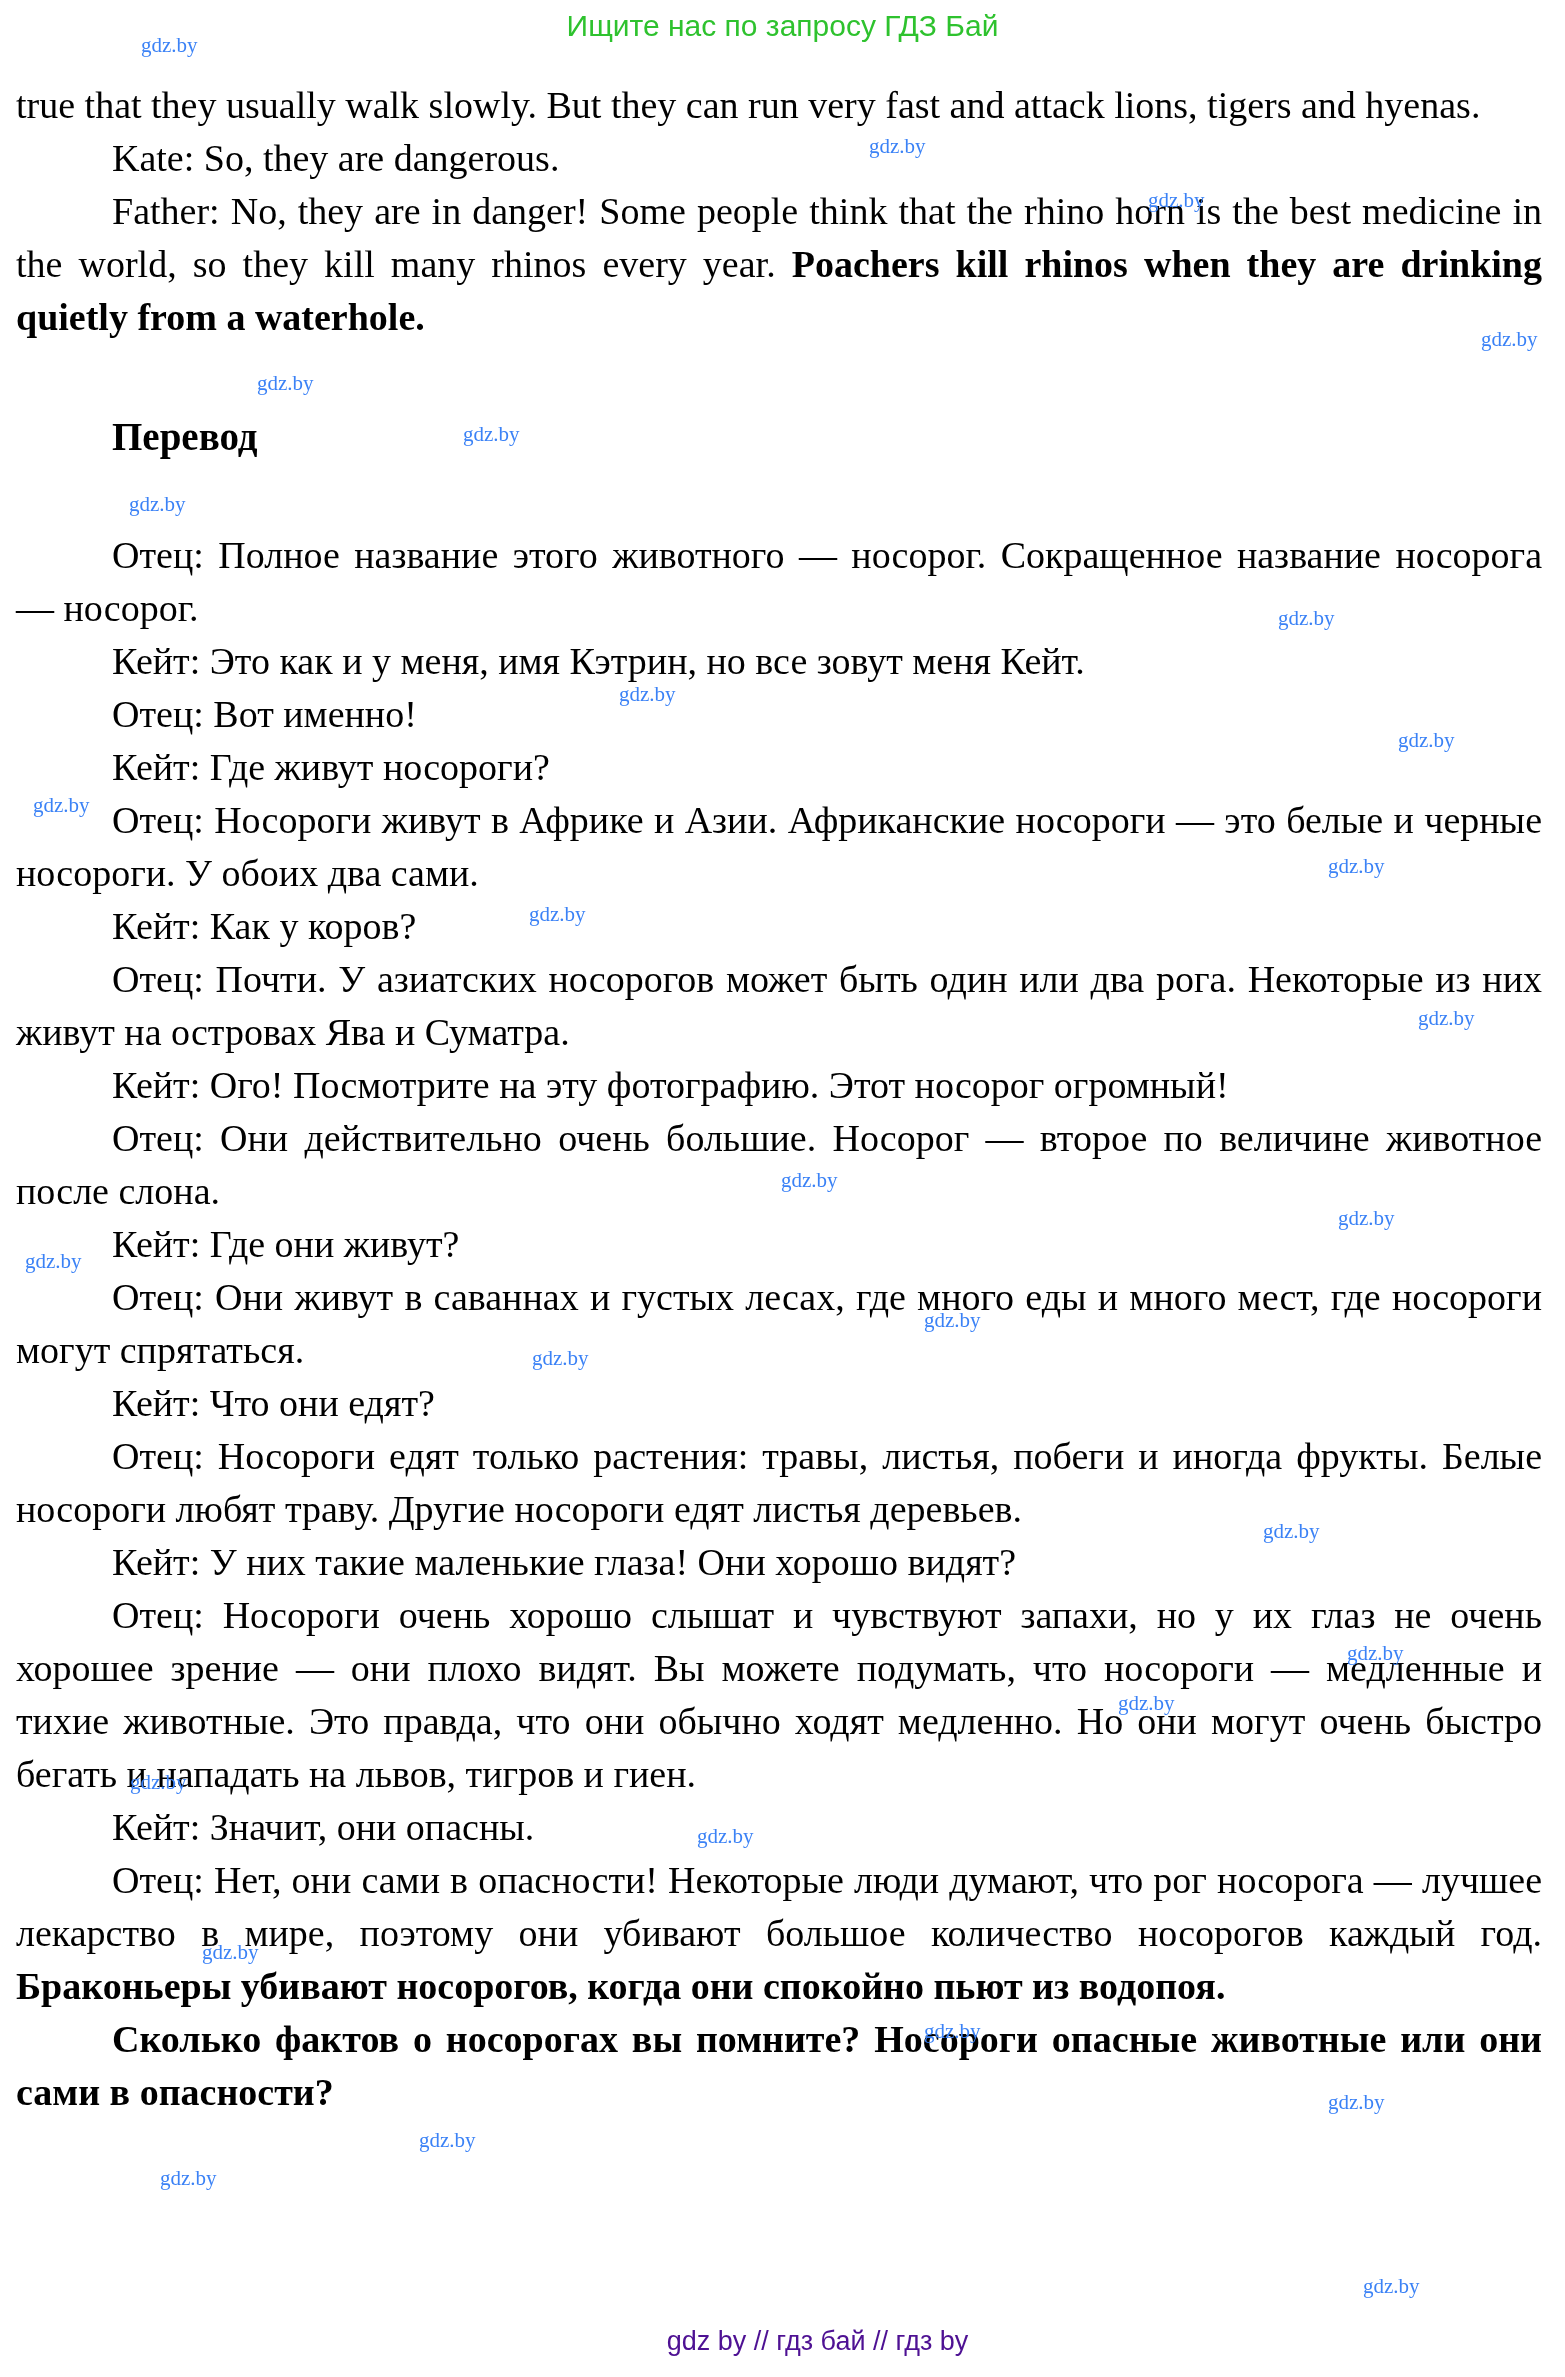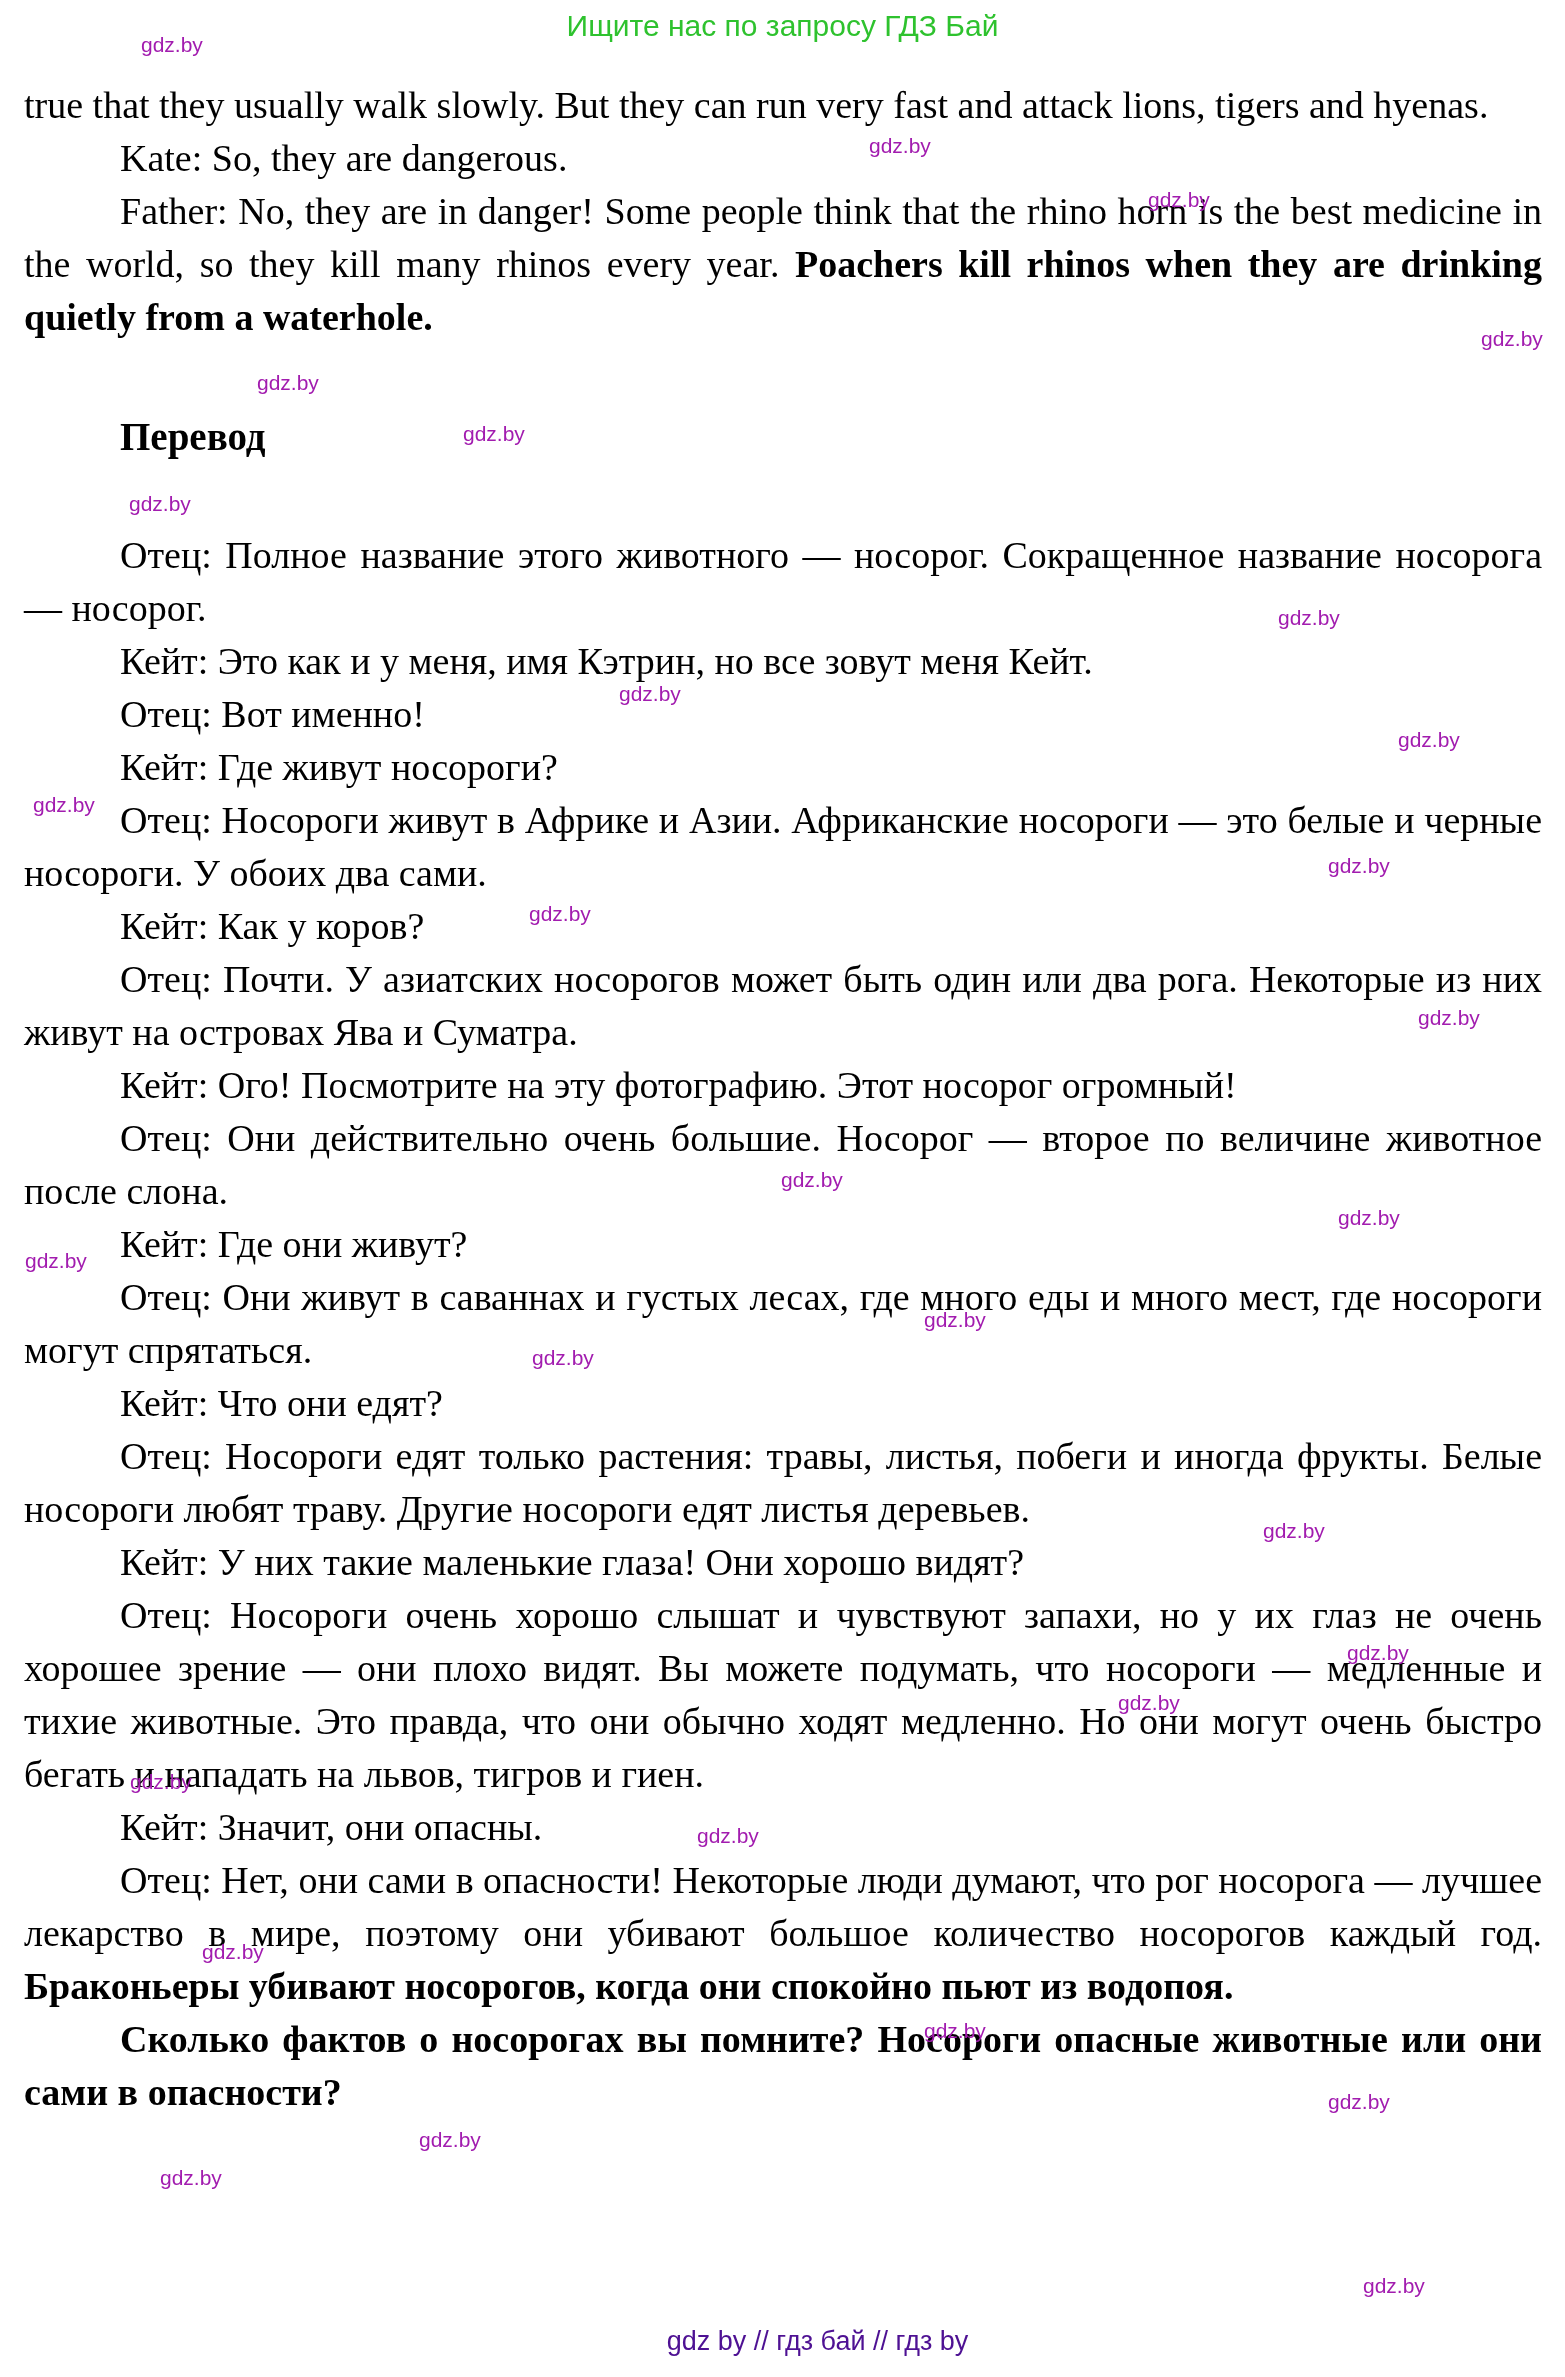--- a/index.html
+++ b/index.html
@@ -18,21 +18,21 @@
     left: 0;
     width: 100%;
     text-align: center;
     font-family: Liberation Sans, sans-serif;
     font-size: 30px;
     font-weight: 400;
     color: #2ec22e;
   }
   .doc {
     position: absolute;
-    left: 24px;
+    left: 16px;
     right: 23px;
     top: 79px;
   }
   .para {
     margin: 0;
     font-size: 38px;
     line-height: 53px;
     text-align: justify;
   }
   .indent { text-indent: 96px; }
@@ -43,23 +43,23 @@
     text-align: left;
   }
   .bold { font-weight: bold; }
   .wm-layer {
     position: absolute;
     left: 0; top: 0; right: 0; bottom: 0;
     pointer-events: none;
   }
   .wm {
     position: absolute;
-    font-family: Liberation Sans, sans-serif;
+    font-family: Liberation Serif, serif;
     font-size: 21px;
-    color: #a21caf;
+    color: #3b82f6;
     white-space: nowrap;
   }
   .site-footer {
     position: absolute;
     top: 2326px;
     left: 0;
     width: 100%;
     text-align: center;
     font-family: "Liberation Sans", sans-serif;
     font-size: 27px;

